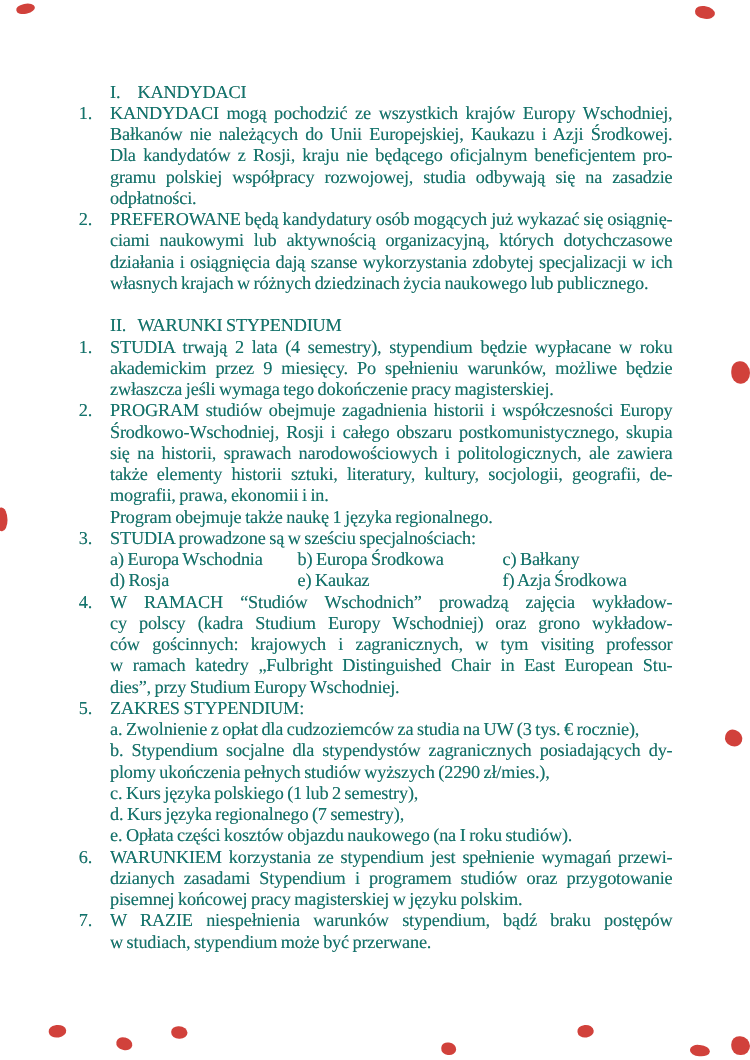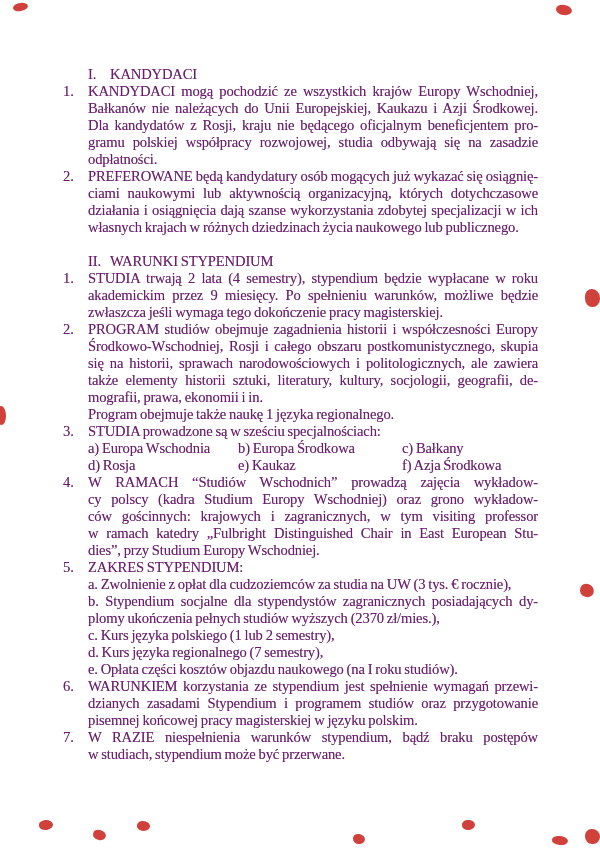--- a/index.html
+++ b/index.html
@@ -5,21 +5,21 @@
   html,body { margin:0; padding:0; background:#ffffff; }
   .page {
     position: relative;
     width: 600px;
     height: 848px;
     background: #ffffff;
     overflow: hidden;
     font-family: "Liberation Serif", "DejaVu Serif", serif;
     font-size: 14.6px;
     line-height: 17px;
-    color: #701a75;
+    color: #0f766e;
     letter-spacing: -0.15px;
     word-spacing: -0.6px;
     text-shadow: 0 0 0.4px rgba(55,52,48,0.5);
   }
   .content {
     position: absolute;
     left: 63px;
     top: 66px;
     width: 475px;
   }
@@ -142,21 +142,21 @@
       <span class="item-num">5.</span>
       <div class="item-body">
         <div class="para">
             <div class="ln">ZAKRES STYPENDIUM:</div>
           </div>
         <div class="para">
             <div class="ln">a. Zwolnienie z opłat dla cudzoziemców za studia na UW (3 tys. € rocznie),</div>
           </div>
         <div class="para">
             <div class="ln jst">b. Stypendium socjalne dla stypendystów zagranicznych posiadających dy-</div>
-            <div class="ln">plomy ukończenia pełnych studiów wyższych (2370 zł/mies.),</div>
+            <div class="ln">plomy ukończenia pełnych studiów wyższych (2290 zł/mies.),</div>
           </div>
         <div class="para">
             <div class="ln">c. Kurs języka polskiego (1 lub 2 semestry),</div>
           </div>
         <div class="para">
             <div class="ln">d. Kurs języka regionalnego (7 semestry),</div>
           </div>
         <div class="para">
             <div class="ln">e. Opłata części kosztów objazdu naukowego (na I roku studiów).</div>
           </div>

